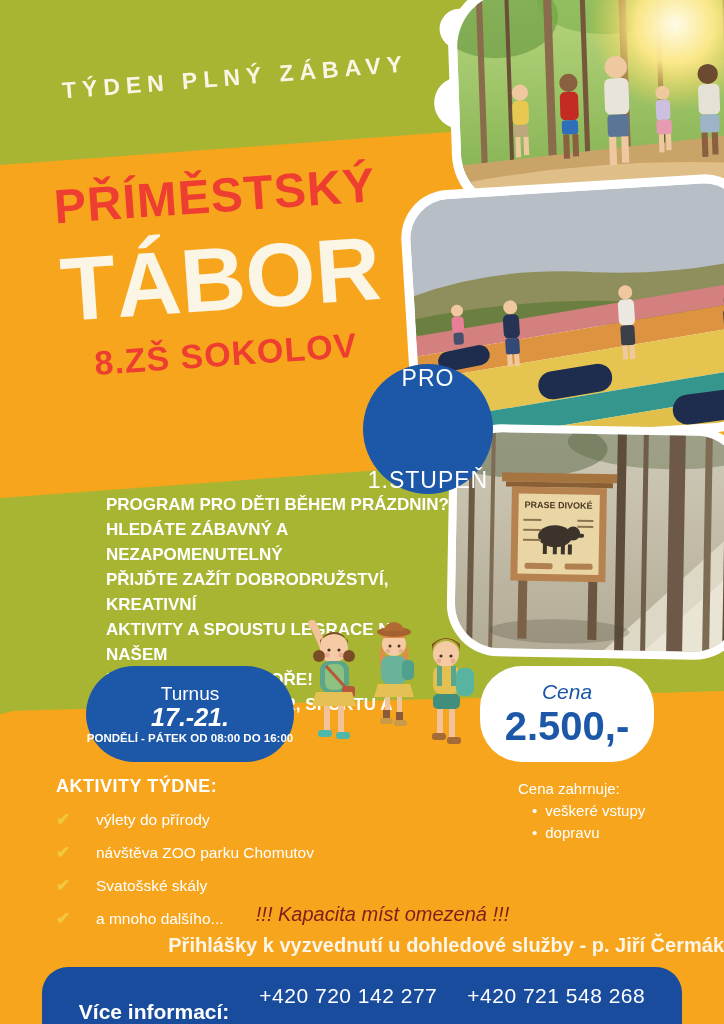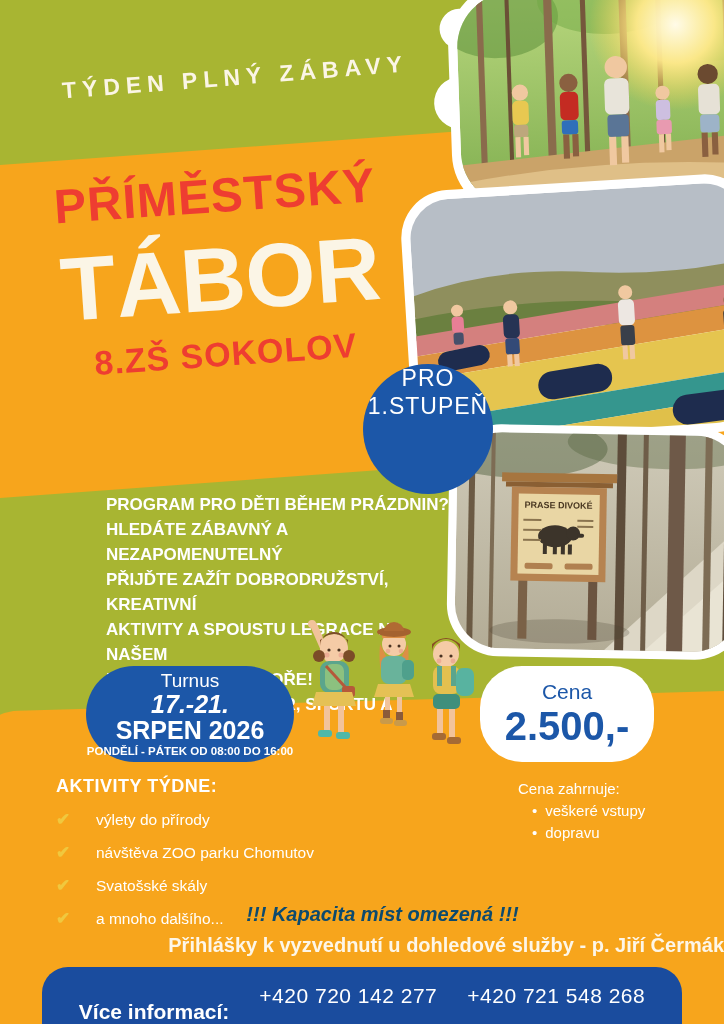--- a/index.html
+++ b/index.html
@@ -27,52 +27,52 @@
   
   .tagline{position:absolute;left:40px;top:64px;width:390px;text-align:center;transform:rotate(-4.5deg);
     color:#fbf5e6;font-weight:bold;font-size:23px;letter-spacing:6px;z-index:3;}
   .title-wrap{position:absolute;left:35px;top:172px;width:370px;transform:rotate(-4deg);
     text-align:center;z-index:3;line-height:1;}
   .title-1{color:#ee3d31;font-size:48px;font-weight:bold;letter-spacing:1px;}
   .title-2{color:#fbf5e6;font-size:90px;font-weight:bold;margin-top:14px;}
   .title-3{color:#ee3d31;font-size:34px;font-weight:bold;margin-top:13px;letter-spacing:1px;}
   
   .badge{position:absolute;left:363px;top:364px;width:130px;height:130px;border-radius:50%;background:#1c57a8;
-    color:#fff;display:flex;flex-direction:column;align-items:center;justify-content:flex-start;
+    color:#fff;display:flex;flex-direction:column;align-items:center;justify-content:space-between;
     font-size:23px;line-height:28px;z-index:4;letter-spacing:1px;}
   
   .intro{position:absolute;left:106px;top:492px;width:350px;color:#fff;font-weight:bold;
     font-size:17px;line-height:25px;z-index:3;}
   .intro span{display:block;}
   
   .turnus{position:absolute;left:86px;top:666px;width:208px;height:96px;background:#1c57a8;border-radius:48px;
     color:#fff;text-align:center;z-index:4;display:flex;flex-direction:column;justify-content:center;}
   .turnus .t-label{font-size:19px;line-height:21px;}
   .turnus .t-dates{font-size:25px;font-weight:bold;line-height:26px;font-style:italic;}
   .turnus .t-month{font-size:25px;font-weight:bold;line-height:26px;}
   .turnus .t-sched{font-size:11.5px;font-weight:bold;line-height:16px;}
   
   .kids{position:absolute;left:298px;top:610px;width:186px;height:162px;z-index:4;}
   
   .price-box{position:absolute;left:480px;top:666px;width:174px;height:96px;background:#fff;border-radius:42px;
     color:#1c57a8;text-align:center;z-index:4;display:flex;flex-direction:column;justify-content:center;}
-  .price-box .p-label{font-size:21px;line-height:24px;}
+  .price-box .p-label{font-size:21px;line-height:24px;font-style:italic;}
   .price-box .p-value{font-size:40px;font-weight:bold;line-height:44px;}
   .price-includes{position:absolute;left:518px;top:772px;color:#fff;font-size:15px;line-height:22px;z-index:4;margin-top:6px;}
   .price-includes .pi-row{padding-left:14px;}
   .price-includes .pi-bullet{margin-right:8px;}
   
   .activities{position:absolute;left:56px;top:776px;z-index:4;color:#fff;width:340px;}
   .activities-title{font-weight:bold;font-size:18px;letter-spacing:0.5px;}
   .check-row{display:flex;align-items:center;margin-top:12px;}
   .check-icon{width:40px;color:#f0c83e;font-size:17px;font-weight:bold;}
   .check-label{font-size:15.5px;}
   
-  .note-capacity{position:absolute;left:0;right:0;top:903px;text-align:center;color:#0c4a6e;
-    font-weight:bold;font-style:italic;font-size:20px;z-index:4;padding-left:41px;}
+  .note-capacity{position:absolute;left:0;right:0;top:903px;text-align:center;color:#7f1d1d;
+    font-weight:normal;font-style:italic;font-size:20px;z-index:4;padding-left:41px;}
   .note-signup{position:absolute;left:0;right:0;top:934px;text-align:right;color:#fdf6e8;
     font-weight:bold;font-size:20px;z-index:4;}
   
   .footer{position:absolute;left:42px;width:640px;top:967px;height:57px;background:#1a4c9e;
     border-radius:26px 26px 0 0;display:flex;align-items:center;justify-content:center;gap:30px;
     color:#fff;z-index:6;}
   .footer .f-label{font-weight:bold;font-size:21px;margin-top:32px;}
   .footer .f-phone{font-size:21px;letter-spacing:0.5px;}
 </style>
 </head>
@@ -245,21 +245,20 @@
     <span>HLEDÁTE ZÁBAVNÝ A NEZAPOMENUTELNÝ</span>
     <span>PŘIJĎTE ZAŽÍT DOBRODRUŽSTVÍ, KREATIVNÍ</span>
     <span>AKTIVITY A SPOUSTU LEGRACE NA NAŠEM</span>
     <span>PŘÍMĚSTSKÉM TÁBOŘE!</span>
     <span>KAŽDÝ DEN PLNÝ HER, SPORTU A VÝLETŮ.</span>
   </div>
 
   <div class="turnus">
     <div class="t-label">Turnus</div>
     <div class="t-dates">17.-21.</div>
-    <div class="t-month">SRPEN 2026</div>
     <div class="t-sched">PONDĚLÍ - PÁTEK OD 08:00 DO 16:00</div>
   </div>
 
   <div class="kids">
     <svg viewBox="0 0 186 162">
       <g>
         <line x1="30" y1="48" x2="16" y2="16" stroke="#f2c39b" stroke-width="7" stroke-linecap="round"></line>
         <circle cx="14" cy="14" r="4" fill="#f2c39b"></circle>
         <circle cx="36" cy="38" r="14" fill="#f5cba6"></circle>
         <path d="M22,36 A14,14 0 0 1 50,36 L50,30 Q36,18 22,30 Z" fill="#7b4b28"></path>

